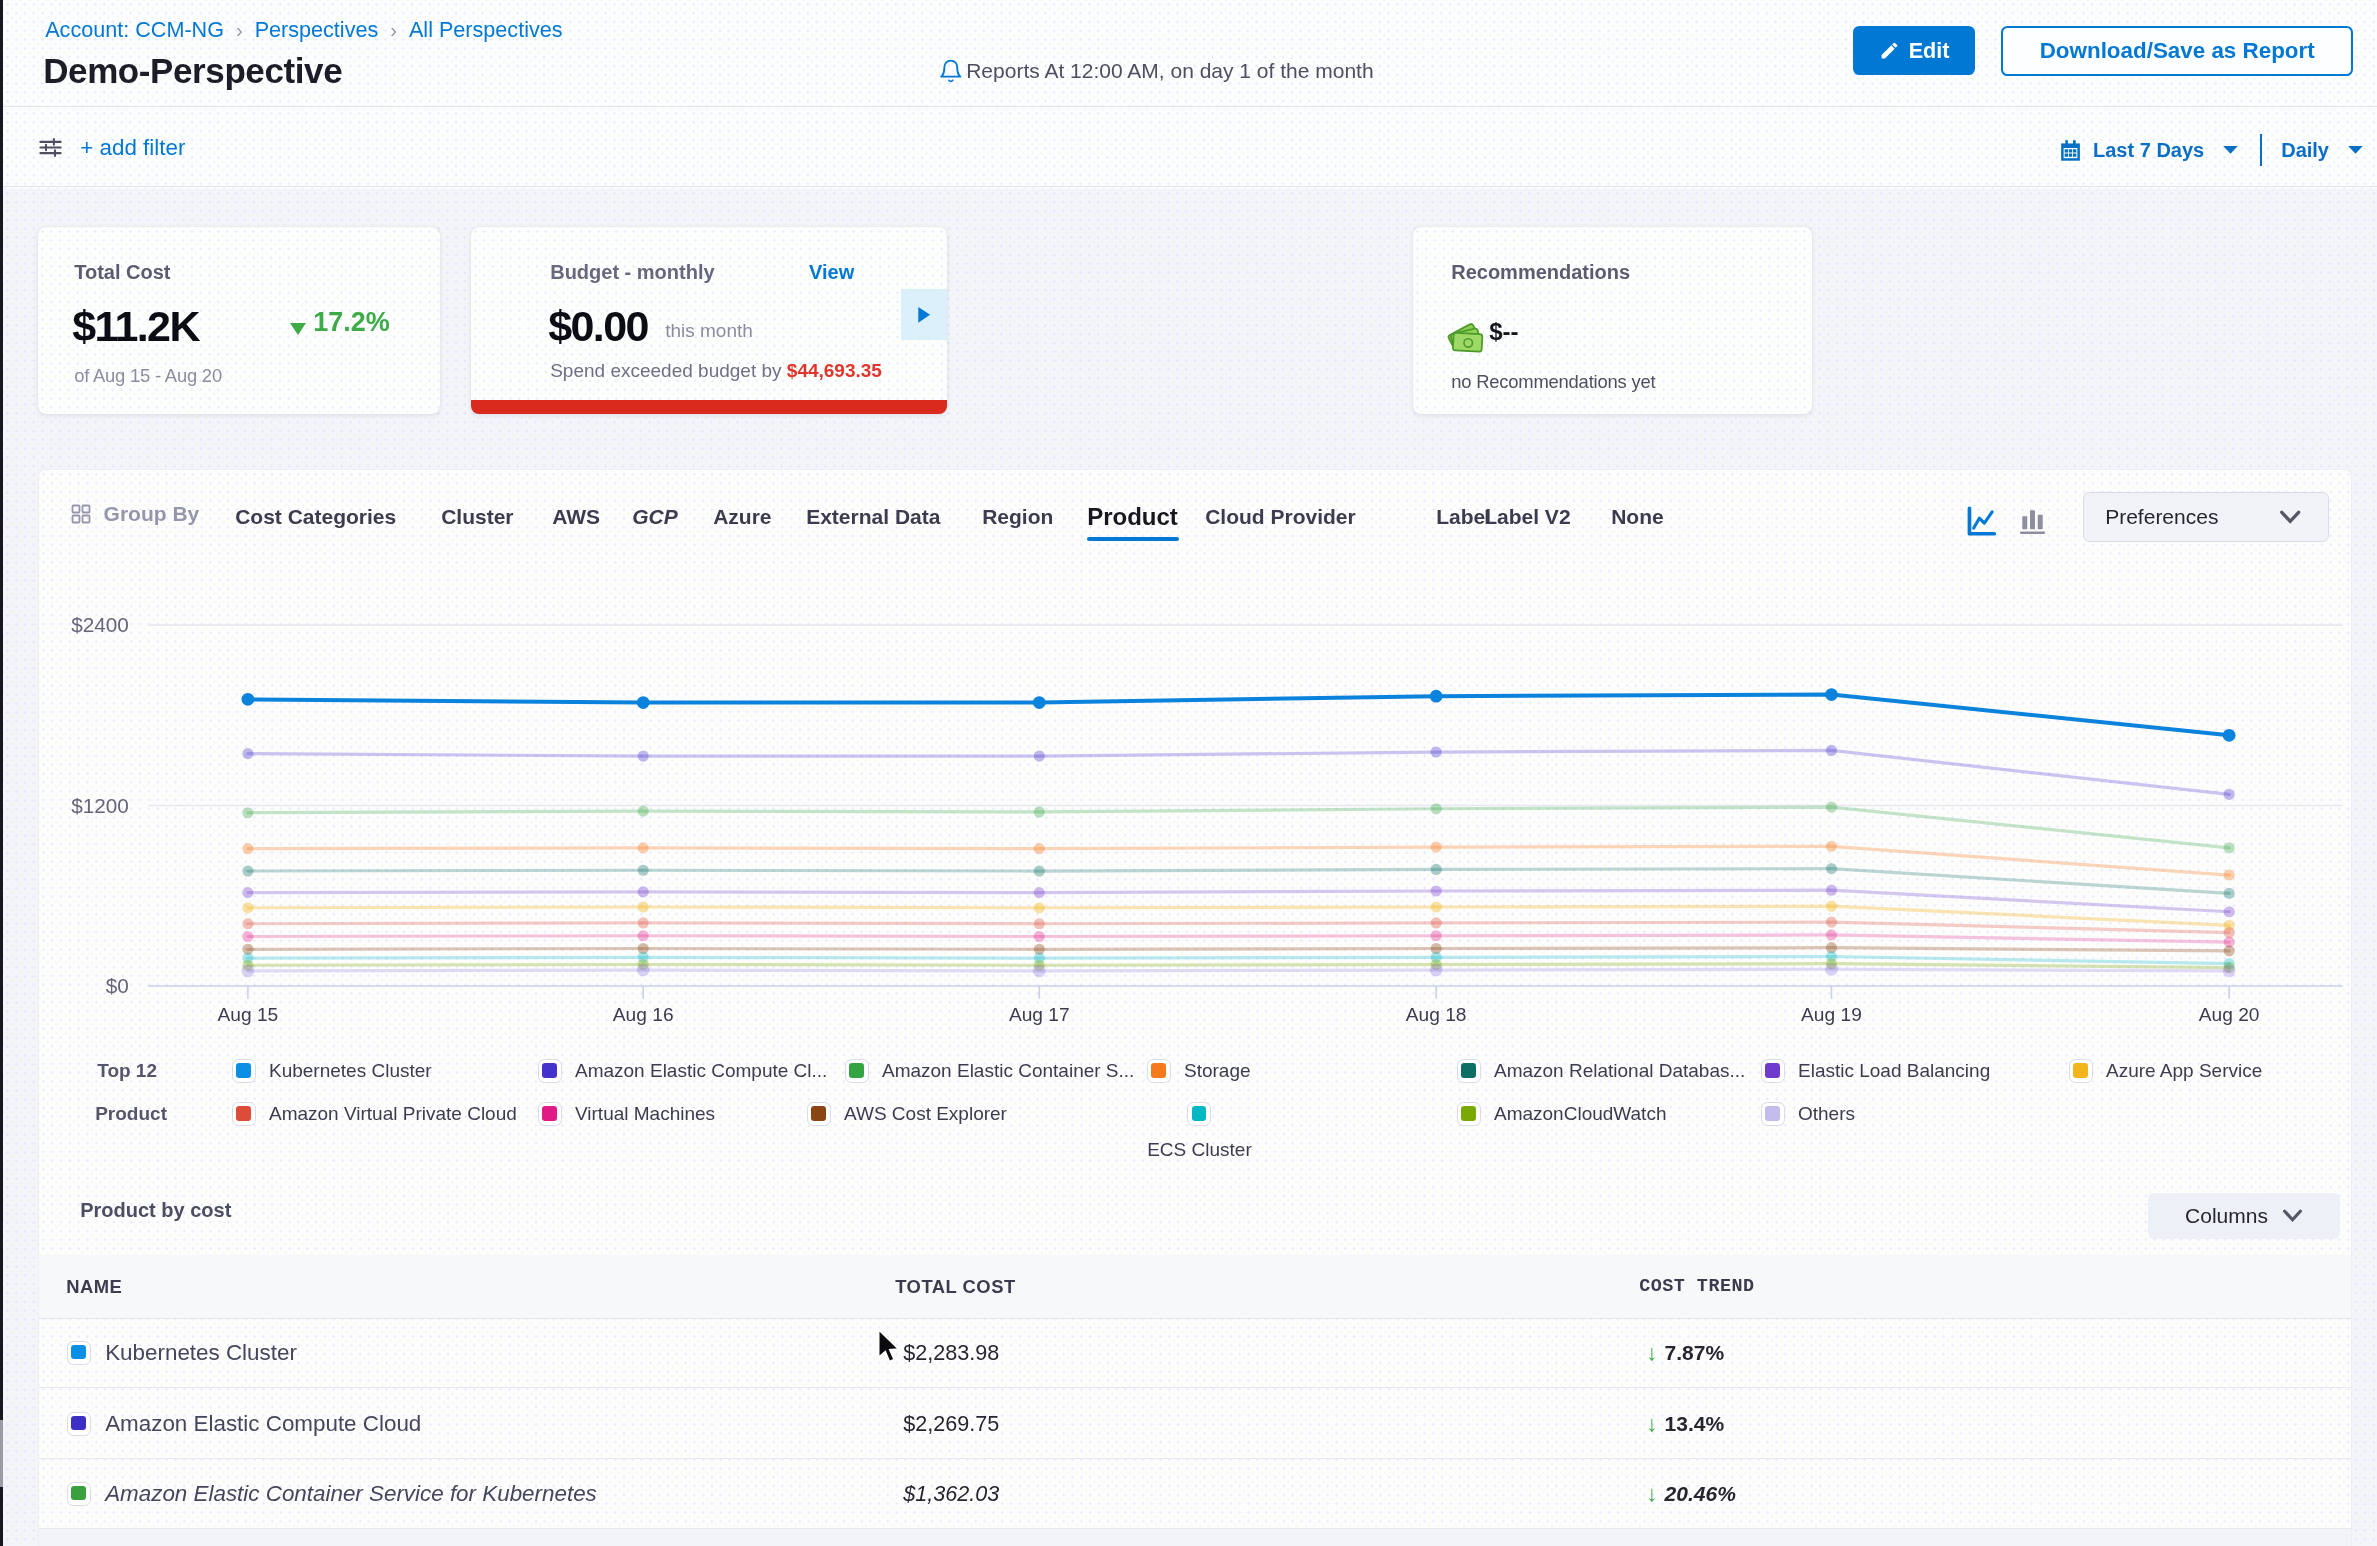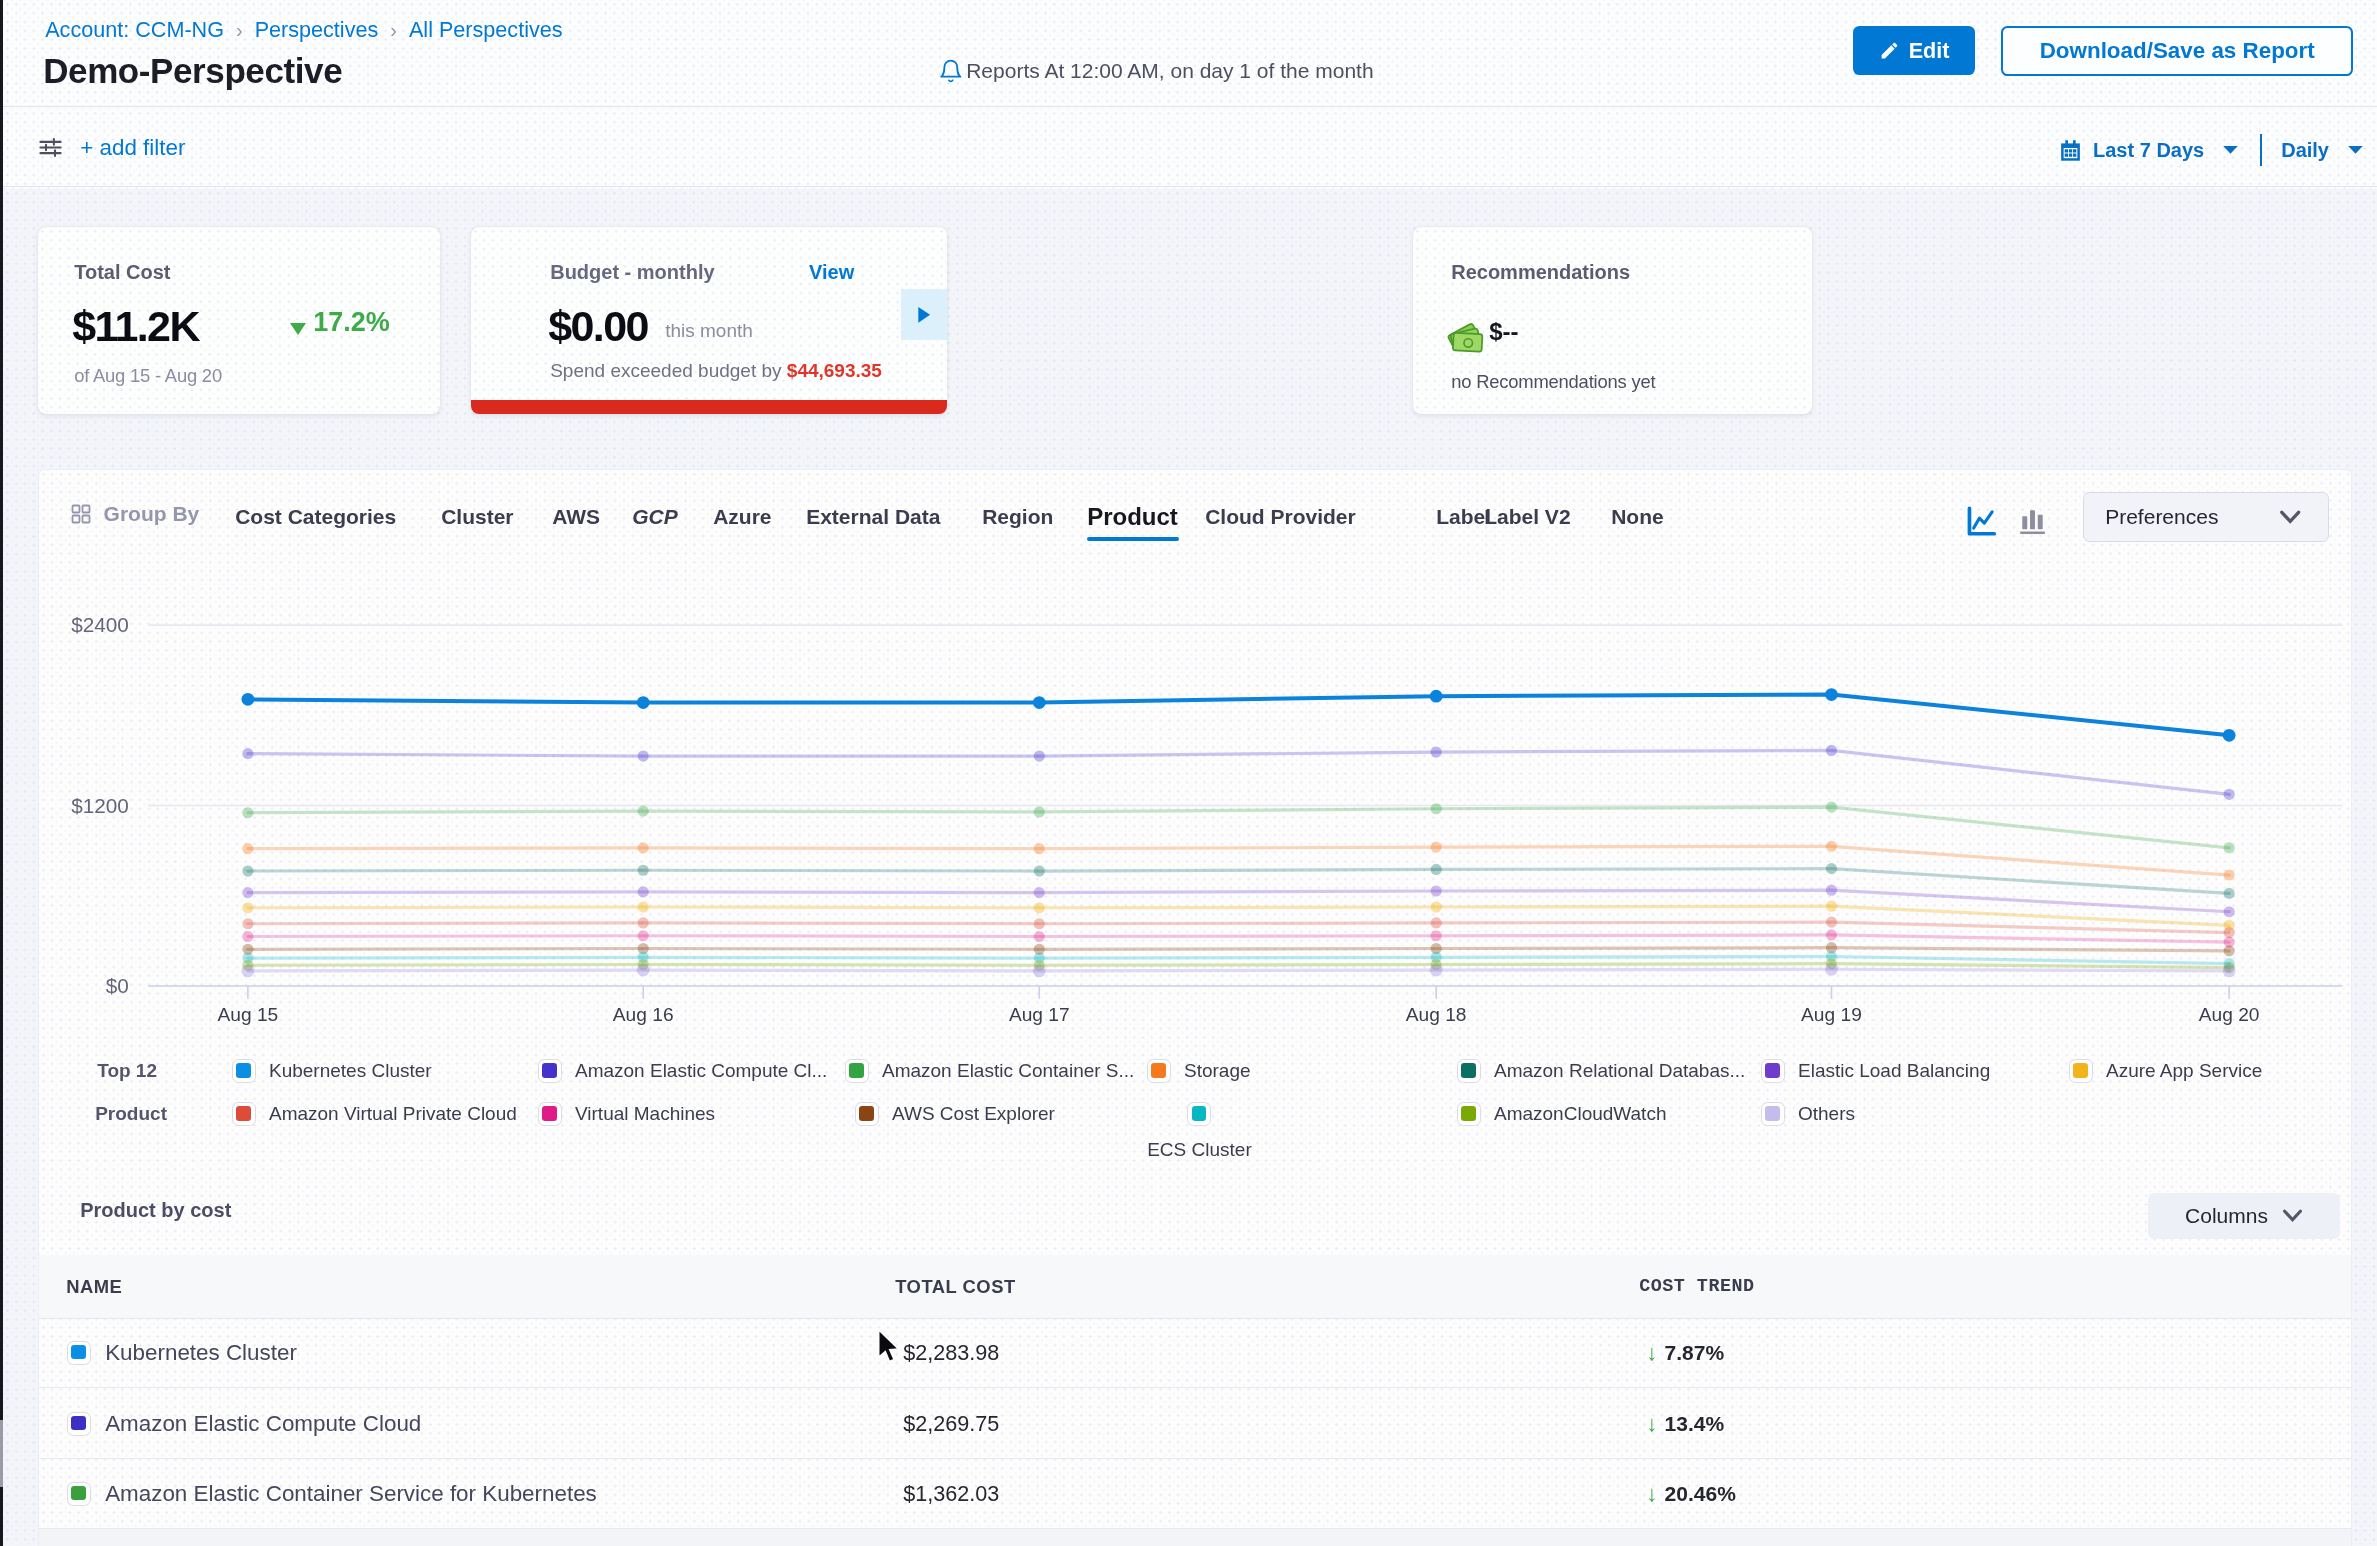--- a/index.html
+++ b/index.html
@@ -375,21 +375,21 @@
           <i style="background:#dd4b39;"></i>
         </span>
         <span style="font-size:19px;color:#3b3c4e;white-space:nowrap;overflow:hidden;max-width:267px;display:inline-block;">Amazon Virtual Private Cloud</span>
       </div>
     <div class="lgitem" style="left: 499px; top: 632px;">
         <span class="sw">
           <i style="background:#e01a87;"></i>
         </span>
         <span style="font-size:19px;color:#3b3c4e;white-space:nowrap;overflow:hidden;max-width:267px;display:inline-block;">Virtual Machines</span>
       </div>
-    <div class="lgitem" style="left: 816px; top: 632px;">
+    <div class="lgitem" style="left: 768px; top: 632px;">
         <span class="sw">
           <i style="background:#8a4512;"></i>
         </span>
         <span style="font-size:19px;color:#3b3c4e;white-space:nowrap;overflow:hidden;max-width:267px;display:inline-block;">AWS Cost Explorer</span>
       </div>
     <div class="lgitem" style="left: 1108px; top: 632px; flex-direction: column;">
         <span class="sw">
           <i style="background:#06b8c4;"></i>
         </span>
         <span style="font-size:19px;color:#3b3c4e;white-space:nowrap;overflow:hidden;max-width:267px;display:inline-block;">ECS Cluster</span>
@@ -435,21 +435,21 @@
       <span class="tsw sw">
           <i style="background:#3d2fc4;"></i>
         </span>
       <div class="tname">Amazon Elastic Compute Cloud</div>
       <div class="tcost">$2,269.75</div>
       <div class="ttrend">
           <span class="garrow">↓</span>
           <span>13.4%</span>
         </div>
     </div>
-    <div class="trow" style="top:989px;">
+    <div class="trow" style="top:989px;font-style:italic;">
       <span class="tsw sw">
           <i style="background:#3a9f3d;"></i>
         </span>
       <div class="tname">Amazon Elastic Container Service for Kubernetes</div>
       <div class="tcost">$1,362.03</div>
       <div class="ttrend">
           <span class="garrow">↓</span>
           <span>20.46%</span>
         </div>
     </div>

